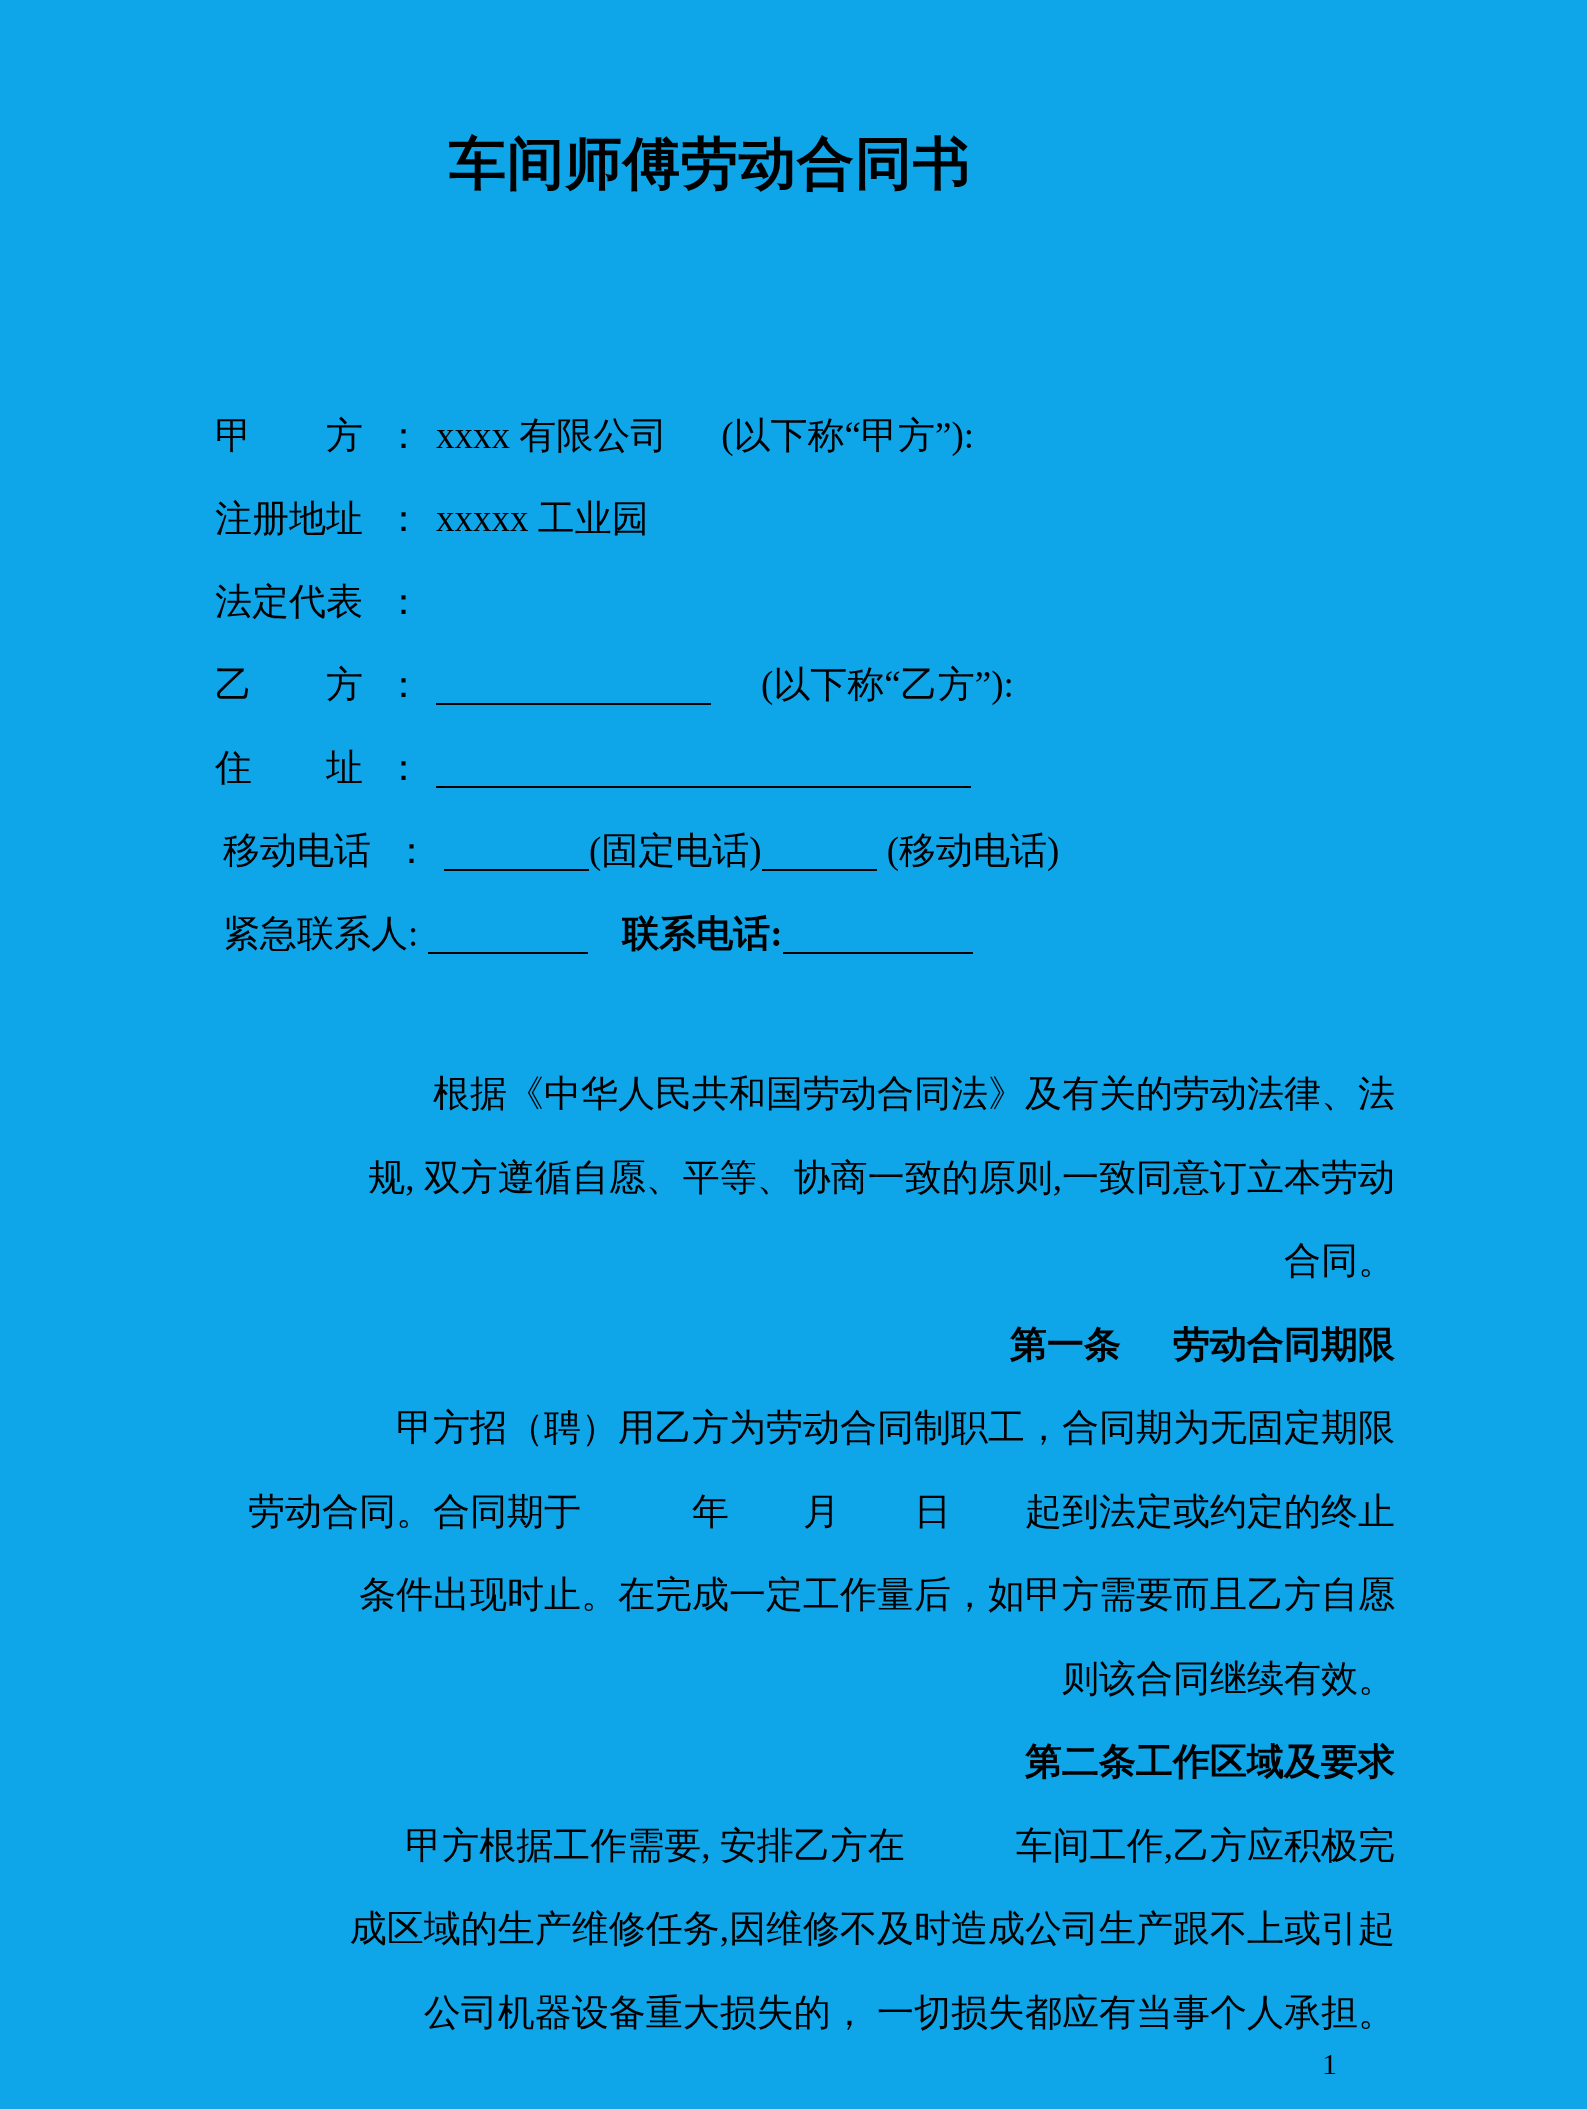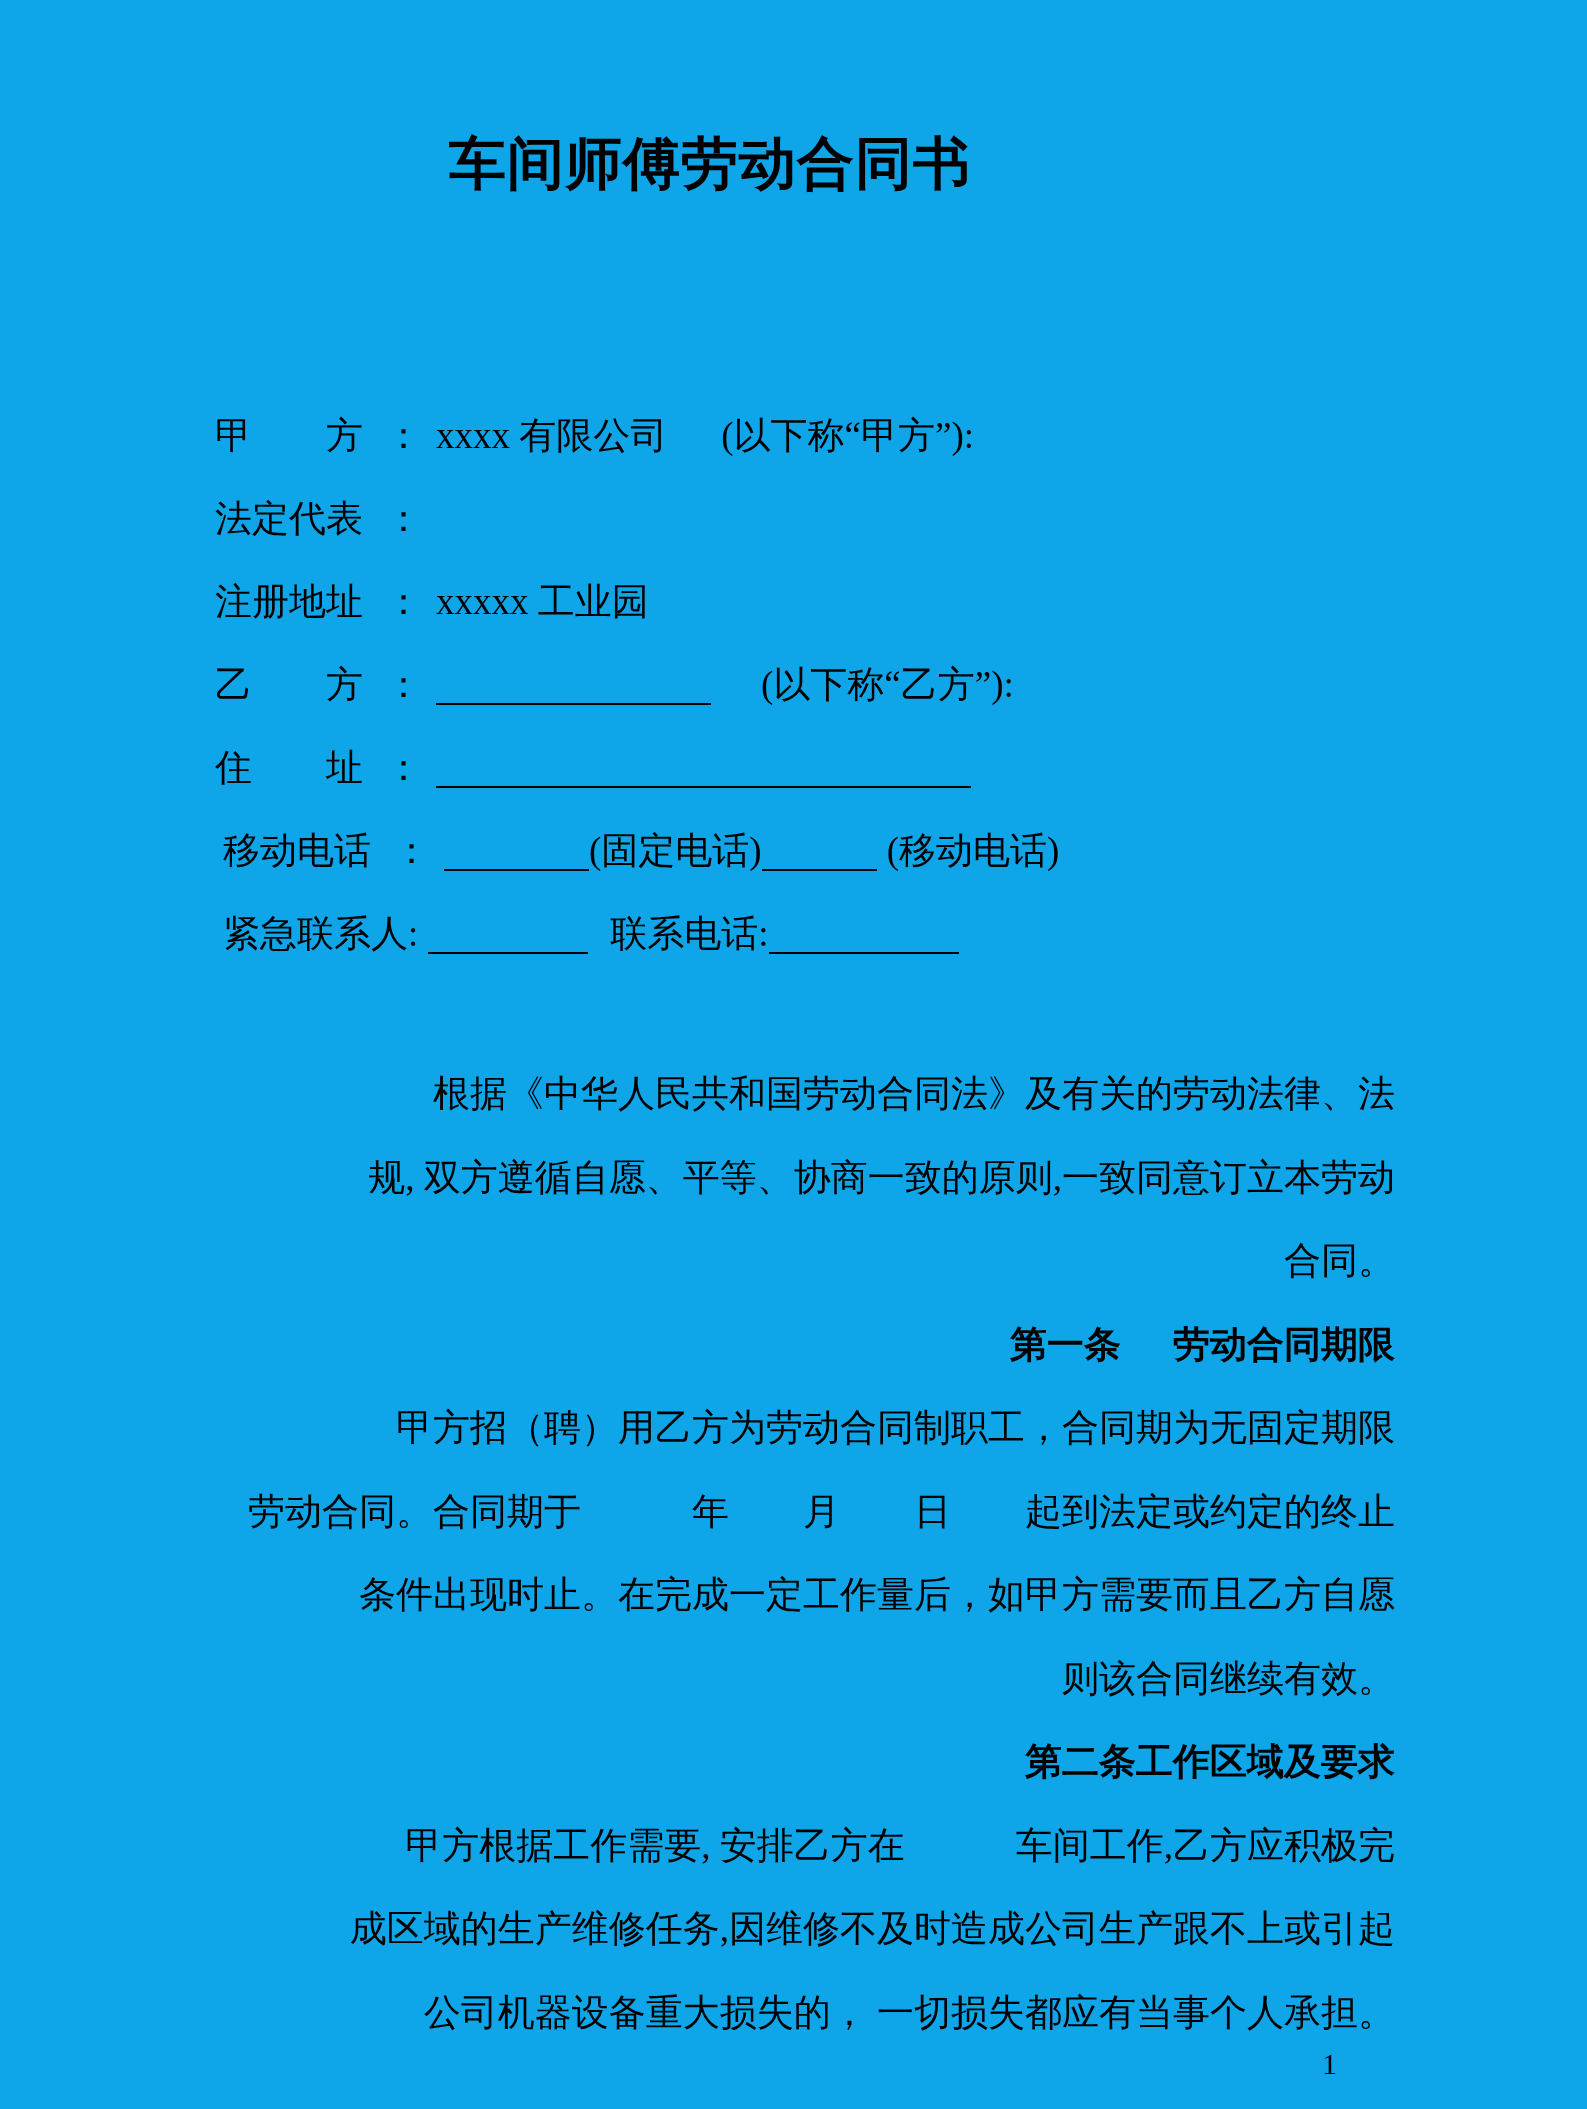--- a/index.html
+++ b/index.html
@@ -34,21 +34,21 @@
     height: 83px;
     line-height: 83px;
     white-space: nowrap;
   }
   .indent-sm { padding-left: 8px; }
   .colon { margin-left: 22px; }
   .val { margin-left: 14px; }
   .note-a { margin-left: 54px; }
   .note-b { margin-left: 50px; }
   .mobile-lab { margin-left: 10px; }
-  .phone-lab { margin-left: 22px; }
+  .phone-lab { margin-left: 34px; font-weight: bold; }
   .blank {
     display: inline-block;
     border-bottom: 2px solid #000;
     height: 1em;
     vertical-align: -8px;
   }
   .ml14 { margin-left: 14px; }
   .ml10 { margin-left: 10px; }
   .w275 { width: 275px; }
   .w535 { width: 535px; }
@@ -89,25 +89,25 @@
 
   <div class="doc-title">车间师傅劳动合同书</div>
 
   <div class="party">
 
     <div class="row">
       <span>甲　　方</span><span class="colon">：</span><span class="val">xxxx 有限公司</span><span class="note-a">(以下称“甲方”):</span>
     </div>
 
     <div class="row">
-      <span>法定代表</span><span class="colon">：</span>
+      <span>注册地址</span><span class="colon">：</span><span class="val">xxxxx 工业园</span>
     </div>
 
     <div class="row">
-      <span>注册地址</span><span class="colon">：</span><span class="val">xxxxx 工业园</span>
+      <span>法定代表</span><span class="colon">：</span>
     </div>
 
     <div class="row">
       <span>乙　　方</span><span class="colon">：</span><span class="blank w275 ml14"></span><span class="note-b">(以下称“乙方”):</span>
     </div>
 
     <div class="row">
       <span>住　　址</span><span class="colon">：</span><span class="blank w535 ml14"></span>
     </div>
 

